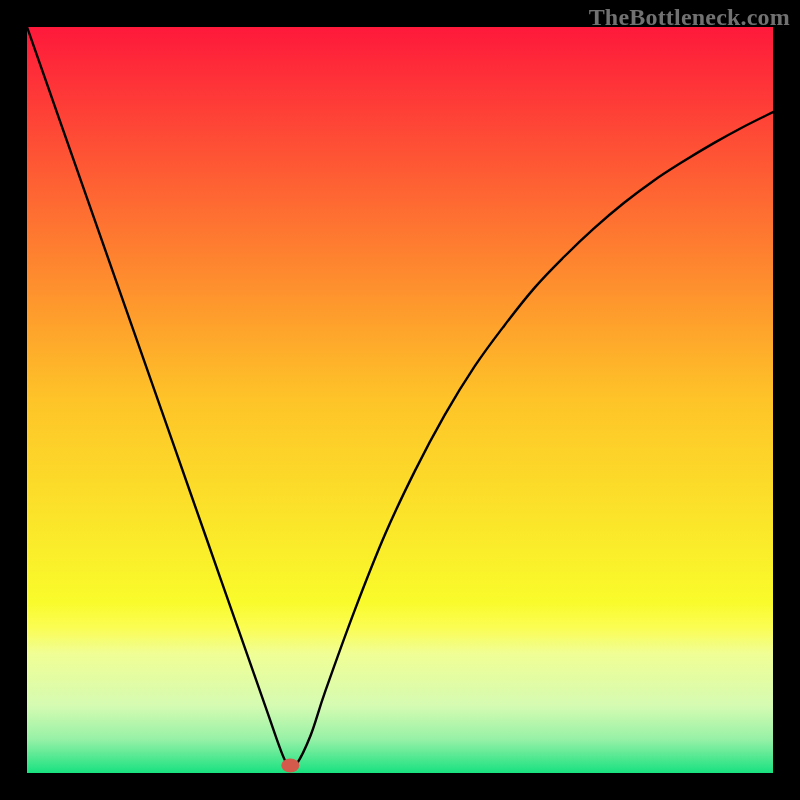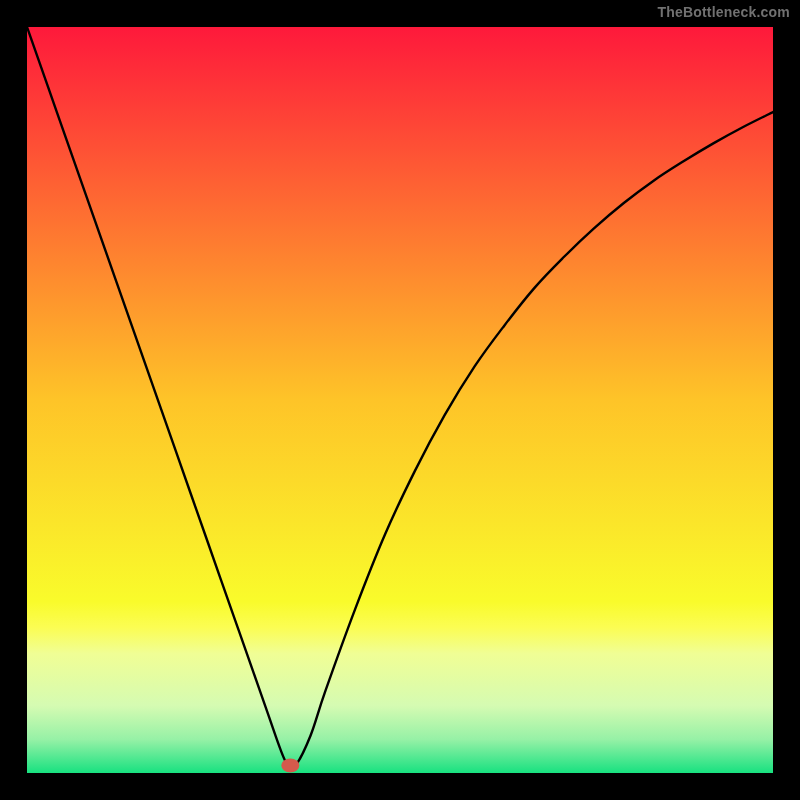--- a/index.html
+++ b/index.html
@@ -21,22 +21,22 @@
     left: 27px;
     top: 27px;
     width: 746px;
     height: 746px;
     
   }
   .attribution {
     position: absolute;
     top: 4px;
     right: 10px;
-    font-family: Liberation Sans, sans-serif;
-    font-size: 14px;
+    font-family: Liberation Serif, serif;
+    font-size: 24px;
     font-weight: bold;
     color: #717171;
     letter-spacing: 0.2px;
   }
   svg { display: block; }
 </style>
 </head>
 <body>
 
 <div class="frame">

